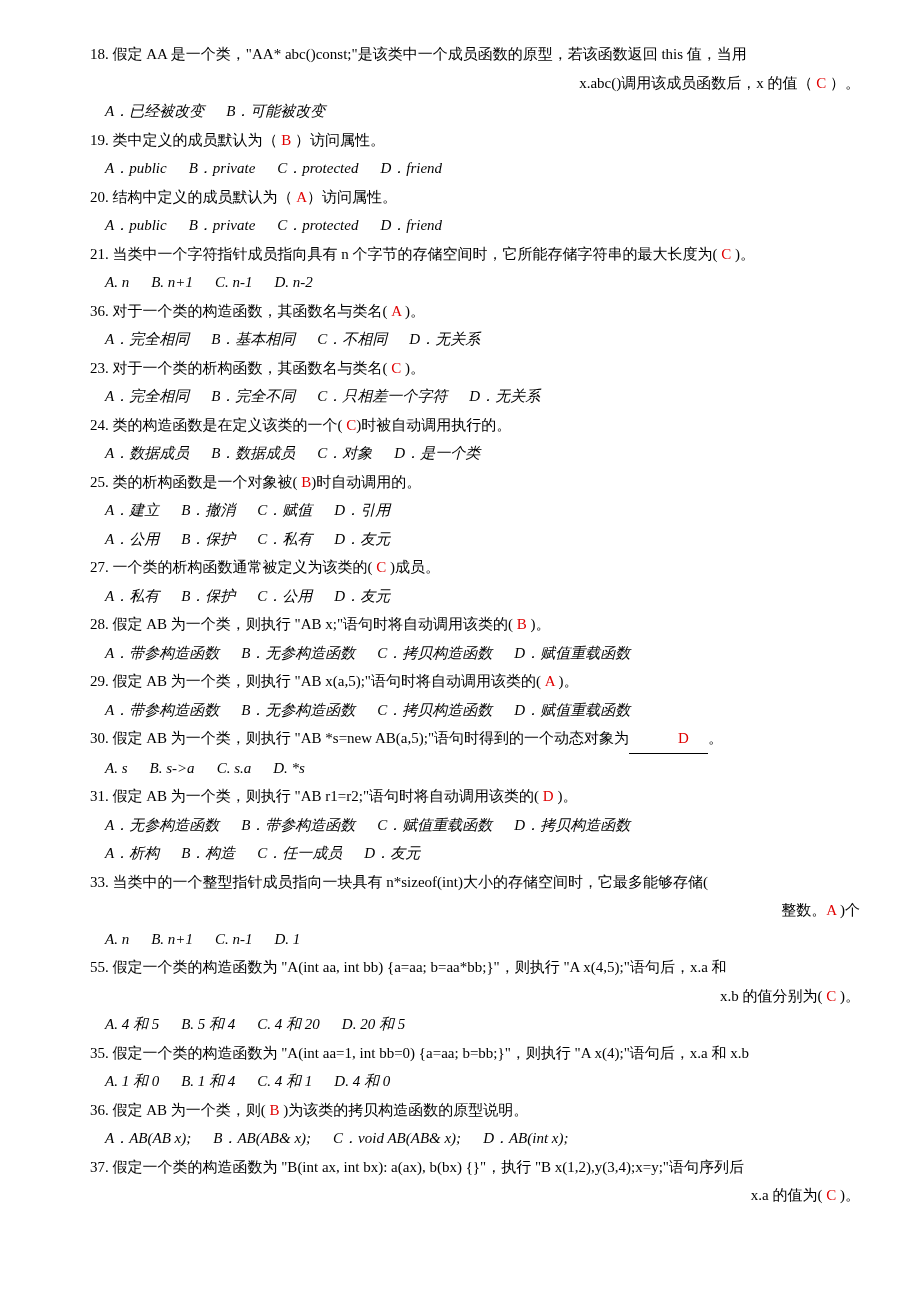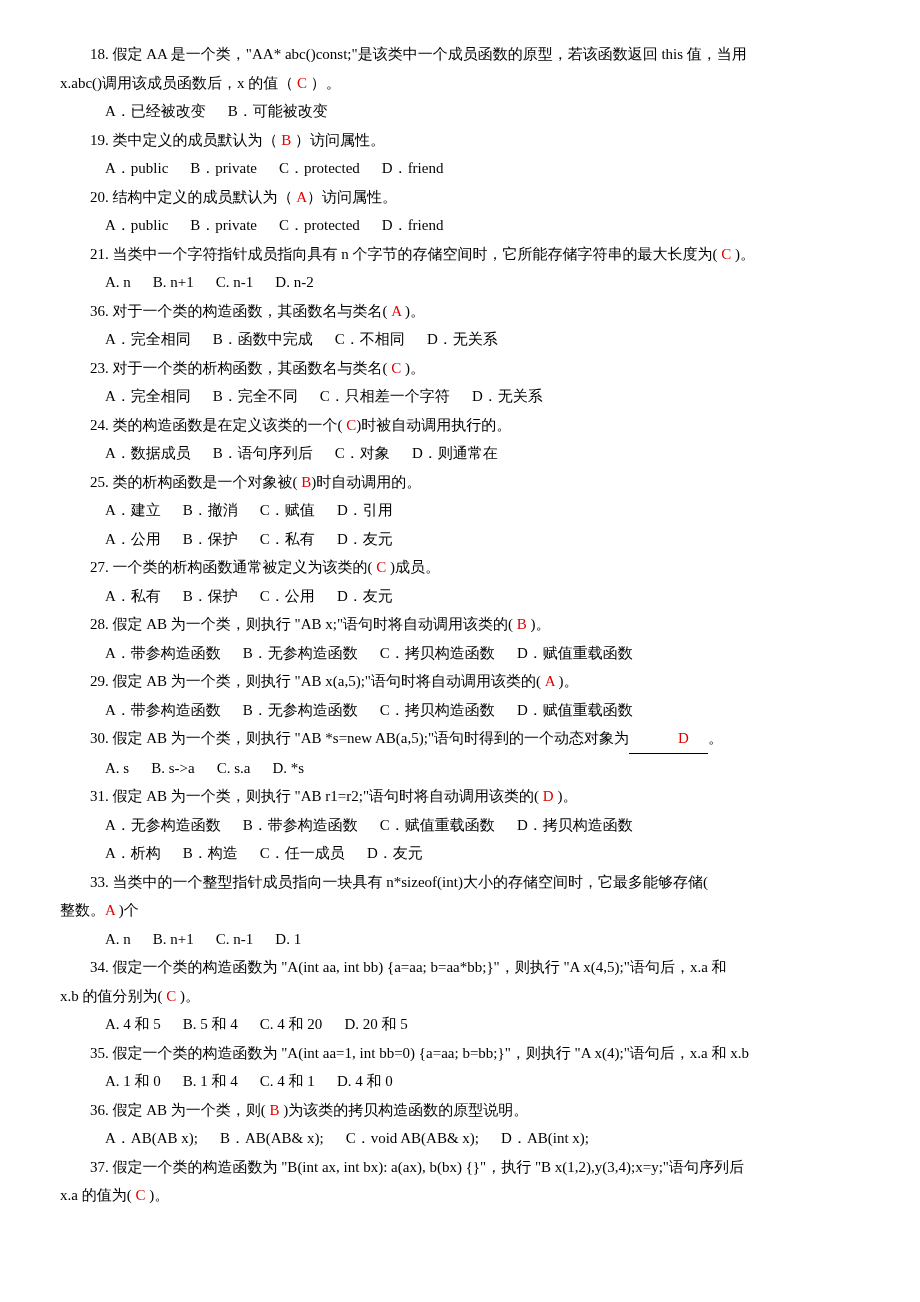--- a/index.html
+++ b/index.html
@@ -7,69 +7,69 @@
     font-size: 15px;
     line-height: 1.9;
     color: #000;
     background: #fff;
     margin: 0;
     padding: 40px 60px 60px 60px;
     width: 920px;
     box-sizing: border-box;
   }
   .q { text-indent: 2em; }
-  .opt { text-indent: 3em; }
+  .opt { text-indent: 3em; font-style: italic; }
   .opt span { margin-right: 22px; }
   .ans { color: #e00000; }
   .blank-line {
     border-bottom: 1px solid #000;
     display: inline-block;
     min-width: 30px;
     text-align: center;
   }
   .blank-line .ans { padding: 0 4px; }
-  .noindent { text-indent: 0; }
+  .noindent { text-indent: 0; text-align: right; }
 </style>
 </head>
 <body>
 
 <div id="content">
     <div class="q"><span>18.</span><span> 假定 AA 是一个类，"AA* abc()const;"是该类中一个成员函数的原型，若该函数返回 this 值，当用</span></div>
     <div class="noindent"><span>x.abc()调用该成员函数后，x 的值（ </span><span class="ans">C</span><span> ）。</span></div>
     <div class="opt"><span>A．已经被改变</span><span>B．可能被改变</span></div>
     <div class="q"><span>19.</span><span> 类中定义的成员默认为（ </span><span class="ans">B</span><span>  ）访问属性。</span></div>
     <div class="opt"><span>A．public</span><span>B．private</span><span>C．protected</span><span>D．friend</span></div>
     <div class="q"><span>20.</span><span> 结构中定义的成员默认为（  </span><span class="ans">A</span><span>）访问属性。</span></div>
     <div class="opt"><span>A．public</span><span>B．private</span><span>C．protected</span><span>D．friend</span></div>
     <div class="q"><span>21.</span><span> 当类中一个字符指针成员指向具有 n 个字节的存储空间时，它所能存储字符串的最大长度为(  </span><span class="ans">C</span><span> )。</span></div>
     <div class="opt"><span>A. n</span><span>B. n+1</span><span>C. n-1</span><span>D. n-2</span></div>
     <div class="q"><span>36.</span><span> 对于一个类的构造函数，其函数名与类名(  </span><span class="ans">A</span><span> )。</span></div>
-    <div class="opt"><span>A．完全相同</span><span>B．函数中完成</span><span>C．不相同</span><span>D．无关系</span></div>
+    <div class="opt"><span>A．完全相同</span><span>B．基本相同</span><span>C．不相同</span><span>D．无关系</span></div>
     <div class="q"><span>23.</span><span> 对于一个类的析构函数，其函数名与类名(  </span><span class="ans">C</span><span> )。</span></div>
     <div class="opt"><span>A．完全相同</span><span>B．完全不同</span><span>C．只相差一个字符</span><span>D．无关系</span></div>
     <div class="q"><span>24.</span><span> 类的构造函数是在定义该类的一个(   </span><span class="ans">C</span><span>)时被自动调用执行的。</span></div>
-    <div class="opt"><span>A．数据成员</span><span>B．语句序列后</span><span>C．对象</span><span>D．则通常在</span></div>
+    <div class="opt"><span>A．数据成员</span><span>B．数据成员</span><span>C．对象</span><span>D．是一个类</span></div>
     <div class="q"><span>25.</span><span> 类的析构函数是一个对象被(   </span><span class="ans">B</span><span>)时自动调用的。</span></div>
     <div class="opt"><span>A．建立</span><span>B．撤消</span><span>C．赋值</span><span>D．引用</span></div>
     <div class="opt"><span>A．公用</span><span>B．保护</span><span>C．私有</span><span>D．友元</span></div>
     <div class="q"><span>27.</span><span> 一个类的析构函数通常被定义为该类的(  </span><span class="ans">C</span><span> )成员。</span></div>
     <div class="opt"><span>A．私有</span><span>B．保护</span><span>C．公用</span><span>D．友元</span></div>
     <div class="q"><span>28.</span><span> 假定 AB 为一个类，则执行 "AB x;"语句时将自动调用该类的(  </span><span class="ans">B</span><span> )。</span></div>
     <div class="opt"><span>A．带参构造函数</span><span>B．无参构造函数</span><span>C．拷贝构造函数</span><span>D．赋值重载函数</span></div>
     <div class="q"><span>29.</span><span> 假定 AB 为一个类，则执行 "AB x(a,5);"语句时将自动调用该类的(  </span><span class="ans">A</span><span> )。</span></div>
     <div class="opt"><span>A．带参构造函数</span><span>B．无参构造函数</span><span>C．拷贝构造函数</span><span>D．赋值重载函数</span></div>
     <div class="q"><span>30.</span><span> 假定 AB 为一个类，则执行 "AB *s=new AB(a,5);"语句时得到的一个动态对象为</span><span class="blank-line">&nbsp;&nbsp;&nbsp;&nbsp;<span class="ans">D</span><span>&nbsp;&nbsp;&nbsp;&nbsp;</span></span><span>。</span></div>
     <div class="opt"><span>A. s</span><span>B. s-&gt;a</span><span>C. s.a</span><span>D. *s</span></div>
     <div class="q"><span>31.</span><span> 假定 AB 为一个类，则执行 "AB r1=r2;"语句时将自动调用该类的(  </span><span class="ans">D</span><span> )。</span></div>
     <div class="opt"><span>A．无参构造函数</span><span>B．带参构造函数</span><span>C．赋值重载函数</span><span>D．拷贝构造函数</span></div>
     <div class="opt"><span>A．析构</span><span>B．构造</span><span>C．任一成员</span><span>D．友元</span></div>
     <div class="q"><span>33.</span><span> 当类中的一个整型指针成员指向一块具有 n*sizeof(int)大小的存储空间时，它最多能够存储(  </span></div>
     <div class="noindent"><span>整数。</span><span class="ans">A</span><span> )个</span></div>
     <div class="opt"><span>A. n</span><span>B. n+1</span><span>C. n-1</span><span>D. 1</span></div>
-    <div class="q"><span>34.</span><span> 假定一个类的构造函数为 "A(int aa, int bb) {a=aa; b=aa*bb;}"，则执行 "A  x(4,5);"语句后，x.a 和</span></div>
+    <div class="q"><span>55.</span><span> 假定一个类的构造函数为 "A(int aa, int bb) {a=aa; b=aa*bb;}"，则执行 "A  x(4,5);"语句后，x.a 和</span></div>
     <div class="noindent"><span>x.b 的值分别为(  </span><span class="ans">C</span><span> )。</span></div>
     <div class="opt"><span>A. 4 和 5</span><span>B. 5 和 4</span><span>C. 4 和 20</span><span>D. 20 和 5</span></div>
     <div class="q"><span>35.</span><span> 假定一个类的构造函数为 "A(int aa=1, int bb=0) {a=aa; b=bb;}"，则执行 "A x(4);"语句后，x.a 和 x.b</span></div>
     <div class="opt"><span>A. 1 和 0</span><span>B. 1 和 4</span><span>C. 4 和 1</span><span>D. 4 和 0</span></div>
     <div class="q"><span>36.</span><span> 假定 AB 为一个类，则(  </span><span class="ans">B</span><span> )为该类的拷贝构造函数的原型说明。</span></div>
     <div class="opt"><span>A．AB(AB x);</span><span>B．AB(AB&amp; x);</span><span>C．void AB(AB&amp; x);</span><span>D．AB(int x);</span></div>
     <div class="q"><span>37.</span><span> 假定一个类的构造函数为 "B(int ax, int bx): a(ax), b(bx) {}"，执行 "B x(1,2),y(3,4);x=y;"语句序列后</span></div>
     <div class="noindent"><span>x.a 的值为(  </span><span class="ans">C</span><span> )。</span></div>
   </div>
 

